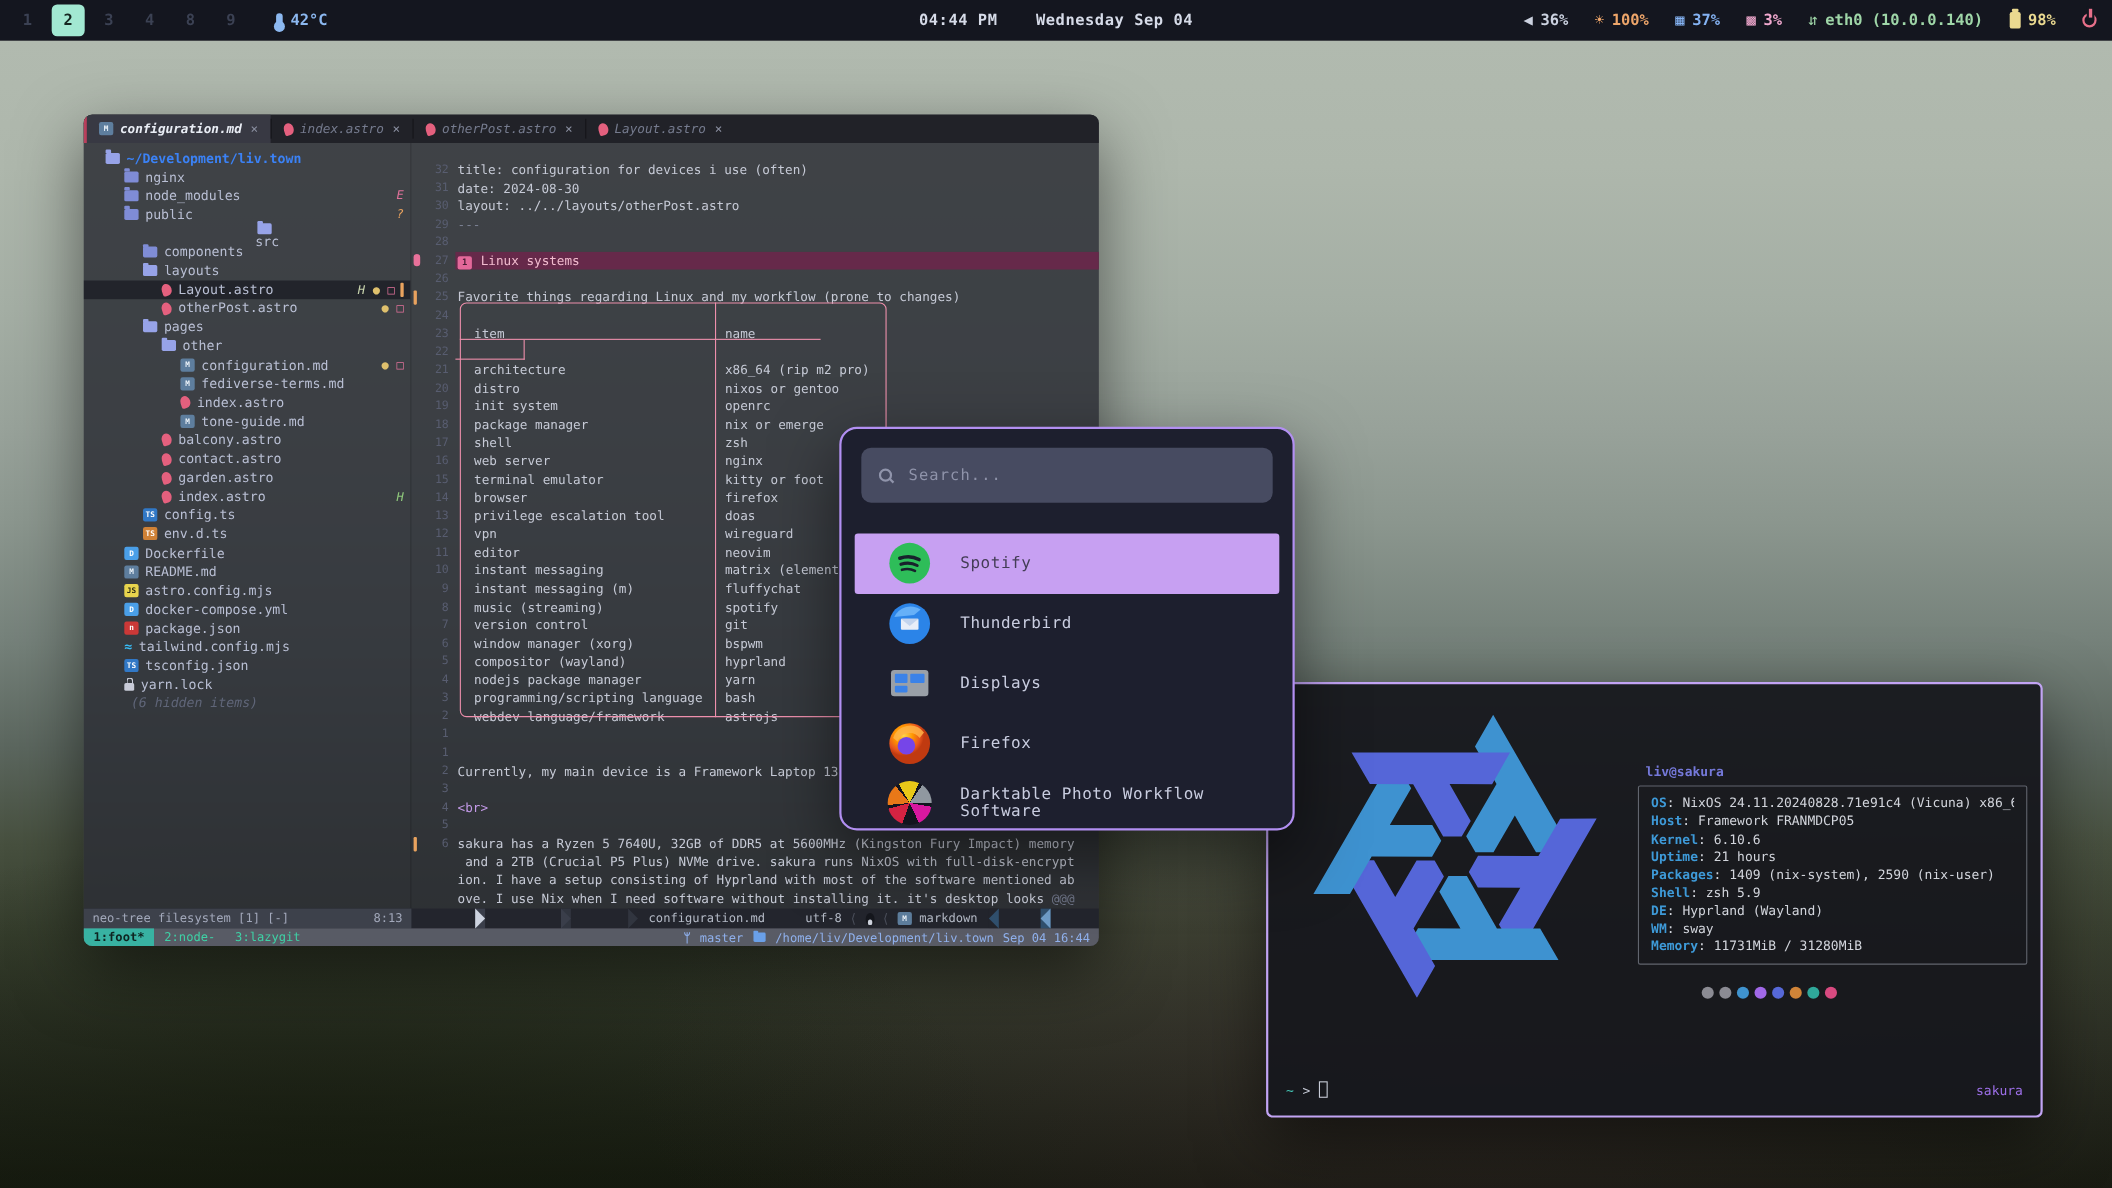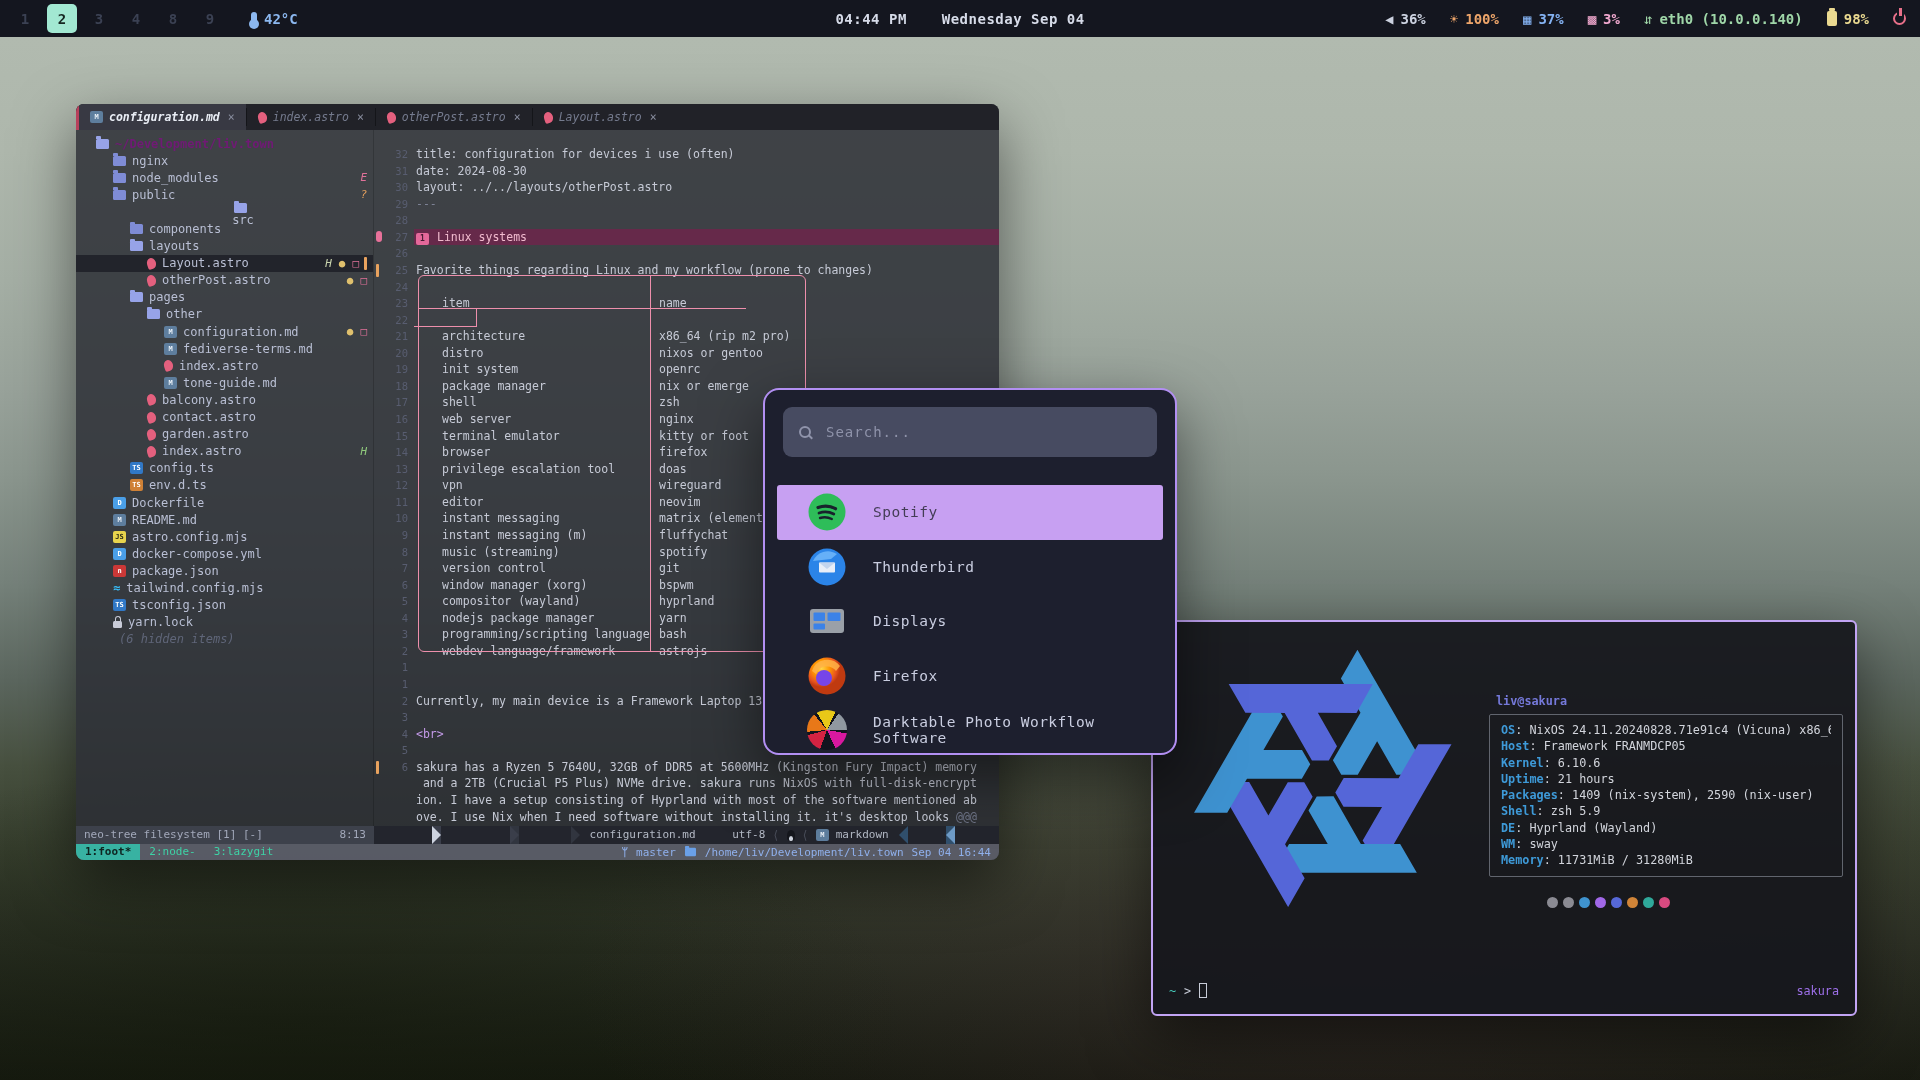--- a/index.html
+++ b/index.html
@@ -46,21 +46,21 @@
   .tab.act .tlabel{font-weight:bold;}
   .tclose{color:#8a8fa0;margin-left:2px;}
   .tsep{width:1px;background:#141519;margin:4px 0;}
   .emain{flex:1;display:flex;min-height:0;}
 
   
   .neotree{width:298px;flex:none;padding-top:5px;font-size:12px;color:#b9bfd4;border-right:1px solid rgba(0,0,0,.18);}
   .trow{display:flex;align-items:center;height:17.1px;white-space:nowrap;padding-right:6px;}
   .trow.sel{background:rgba(16,17,27,.6);}
   .tname{margin-left:6px;}
-  .tname.root{color:#701a75;font-weight:bold;}
+  .tname.root{color:#3b82f6;font-weight:bold;}
   .tname.note{color:#5f6578;font-style:italic;}
   .tbadge{margin-left:7px;font-size:11px;font-style:italic;}
   .tbar{width:3px;height:13px;background:#e8a25e;border-radius:1px;margin-left:5px;}
 
   
   .ico-folder{width:13px;height:10px;background:#7f8cd6;border-radius:1.5px;position:relative;display:inline-block;flex:none;}
   .ico-folder::before{content:"";position:absolute;top:-2.5px;left:0;width:5px;height:3px;background:inherit;border-radius:1px 1px 0 0;}
   .ico-folder.open{background:#97a3e8;}
   .ico-folder.small{transform:scale(.85);background:#6aa0e8;}
   .fb{display:inline-block;min-width:13px;height:12px;line-height:12px;border-radius:2px;font-size:7px;font-weight:bold;
@@ -87,21 +87,21 @@
   .dim{color:#7c8194;}
   .tagtxt{color:#c39ae8;}
   .endmark{color:#707689;}
   .blame{color:#6a6f80;font-style:italic;}
   .curbox{border:1px solid #d2d6e2;margin:0 -1px;}
   .cursorline{background:rgba(255,255,255,.045);}
   .hl-heading .hbg{position:absolute;left:40px;right:0;top:0;bottom:0;background:#66294a;}
   .hl-heading .hico{position:relative;display:inline-block;width:13px;height:12px;background:#e4689a;color:#471b32;
     border-radius:2px;font-size:8px;line-height:12px;text-align:center;font-weight:bold;margin-right:8px;}
   .hl-heading .htxt{position:relative;color:#f2bccf;}
-  .cell1{position:absolute;left:68px;}
+  .cell1{position:absolute;left:57px;}
   .cell2{position:absolute;left:285px;}
   .tframe{position:absolute;left:44px;top:145px;width:388px;height:377px;border:1.5px solid #ee8fac;border-radius:6px;pointer-events:none;}
   .tdiv{position:absolute;left:276px;top:145px;height:377px;border-left:1.5px solid #ee8fac;pointer-events:none;}
   .thead{position:absolute;left:44px;top:178px;width:328px;border-top:1.5px solid #ee8fac;pointer-events:none;}
   .tstub-h{position:absolute;left:40px;top:196px;width:63px;border-top:1.5px solid #ee8fac;pointer-events:none;}
   .tstub-v{position:absolute;left:102px;top:179px;height:18px;border-left:1.5px solid #ee8fac;pointer-events:none;}
 
   
   .statusline{height:18px;display:flex;align-items:stretch;font-size:11px;line-height:18px;flex:none;background:#23252d;}
   .sl-neotree{width:298px;flex:none;background:#3d414b;color:#a2a8ba;display:flex;justify-content:space-between;padding:0 8px;}

